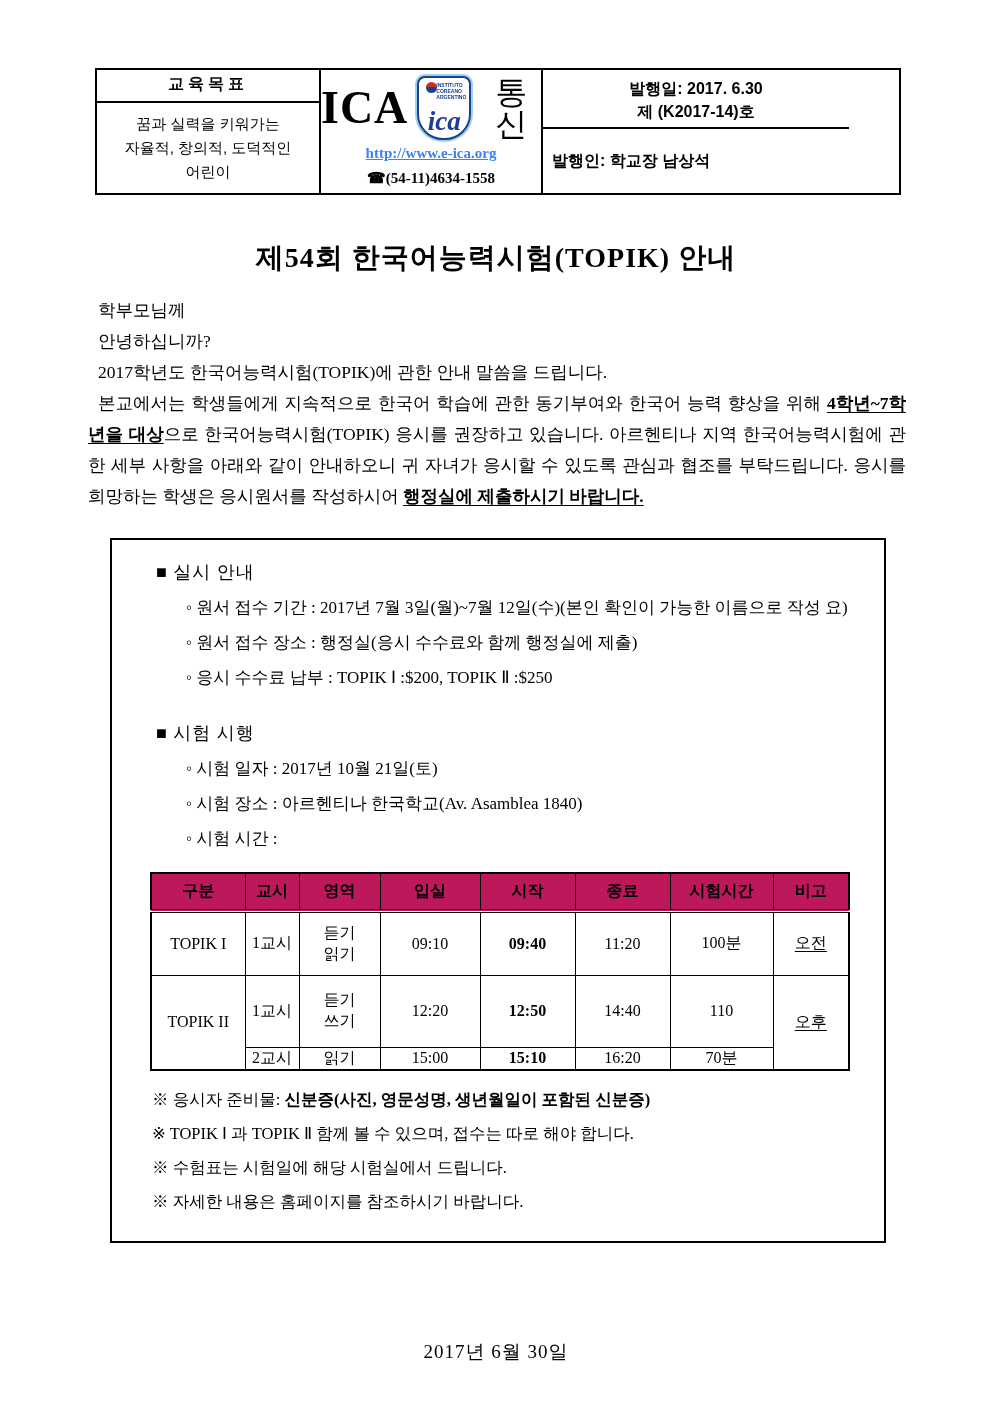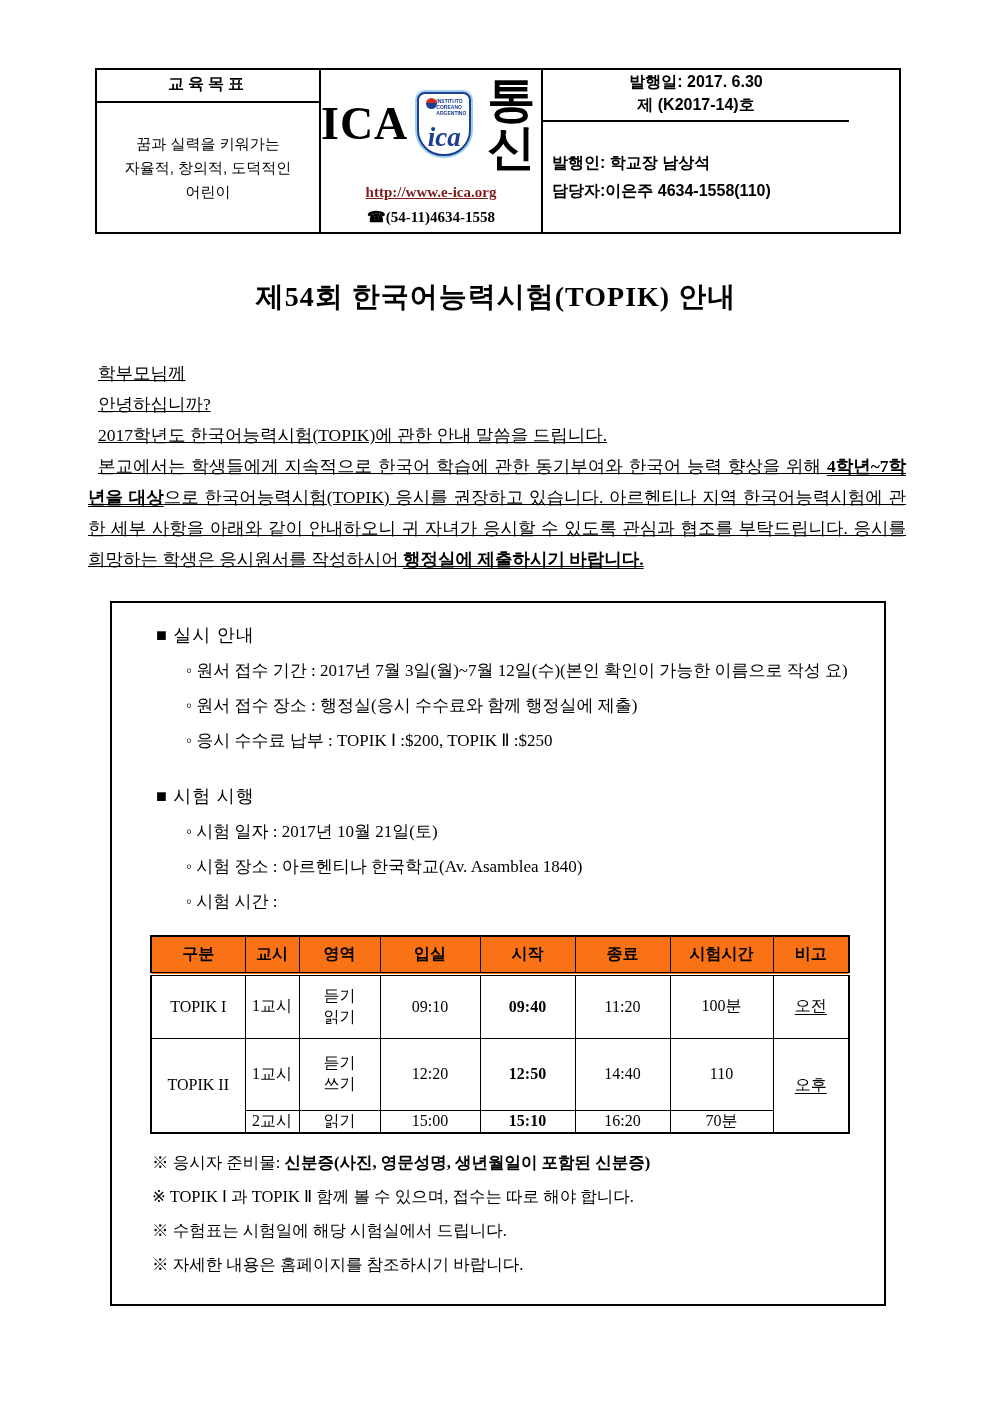--- a/index.html
+++ b/index.html
@@ -37,21 +37,21 @@
   .brand-row {
     display: flex; align-items: center; justify-content: center; gap: 9px;
     margin-top: 2px;
   }
   .brand-ica {
     font-family: "Liberation Serif", serif;
     font-weight: bold; font-size: 46px; letter-spacing: 1px; line-height: 1;
   }
   .brand-tongsin {
     font-family: "Liberation Sans", sans-serif;
-    font-weight: bold; font-size: 48px; line-height: 1; letter-spacing: -1px;
+    font-weight: normal; font-size: 32px; line-height: 1; letter-spacing: -1px;
   }
   .crest {
     position: relative; display: inline-block;
     width: 54px; height: 64px; background: #fff;
     border: 2px solid #1c3f94;
     border-radius: 8px 8px 26px 26px;
     box-shadow: 0 0 0 2px #9fd0ea;
     flex: 0 0 auto;
   }
   .crest-dot {
@@ -66,49 +66,49 @@
     text-align: left;
   }
   .crest-text {
     position: absolute; left: 0; right: 0; bottom: 3px;
     font-family: "Liberation Serif", serif;
     font-style: italic; font-weight: bold; font-size: 27px; line-height: 1;
     color: #1c3f94; text-align: center;
   }
   .mh-url {
     display: inline-block;
-    margin-top: 12px;
-    color: #7f1d1d; font-weight: bold; font-size: 15px;
+    margin-top: 5px;
+    color: #3b82f6; font-weight: bold; font-size: 15px;
     text-decoration: underline;
     font-family: "Liberation Serif", serif;
   }
   .mh-phone { margin-top: 7px; font-weight: bold; font-size: 15px; }
   .mh-right { width: 306px; display: flex; flex-direction: column; }
   .mh-right-top {
     border-bottom: 2px solid #000;
     text-align: center; font-weight: bold; font-size: 16px; line-height: 23px;
-    padding: 0 0 4px;
+    padding: 7px 0 4px;
   }
   .mh-right-bottom {
     flex: 1; display: flex; flex-direction: column; justify-content: center;
     font-weight: bold; font-size: 16px; line-height: 28px;
     padding-left: 9px;
   }
 
   
   .doc-title {
     margin-top: 44px;
     text-align: center;
     font-weight: bold; font-size: 28px; letter-spacing: 1px;
   }
 
   
   .body-text {
-    margin: 42px 86px 0 88px;
-    font-size: 17.5px; line-height: 31px; text-decoration: underline;
+    margin: 18px 86px 0 88px;
+    font-size: 17.5px; line-height: 31px;
   }
   .body-text p { padding-left: 10px; }
   .body-text .justified {
     text-align: justify; padding-left: 0; text-indent: 10px;
   }
   .bu { font-weight: bold; text-decoration: underline; text-underline-offset: 3px; }
   .b  { font-weight: bold; }
 
   
   .info-box {
@@ -131,21 +131,21 @@
     border: 2px solid #000;
     table-layout: fixed;
     width: 698px;
   }
   table.sched th, table.sched td {
     border: 1px solid #000;
     text-align: center; vertical-align: middle;
     font-size: 16px;
   }
   table.sched th {
-    background: #f97316;
+    background: #be185d;
     font-family: "Liberation Sans", sans-serif;
     font-weight: bold;
     height: 38px;
     border-bottom: 4px double #000;
   }
   table.sched td { font-family: "Liberation Serif", serif; }
   tr.r1 td { height: 64px; }
   tr.r2 td { height: 72px; }
   tr.r3 td { height: 20px; }
   td.u { text-decoration: underline; text-underline-offset: 3px; }
@@ -191,21 +191,20 @@
     <div class="mh-phone">☎(54-11)4634-1558</div>
   </div>
 
   <div class="mh-cell mh-right gothic">
     <div class="mh-right-top">
       <div>발행일: 2017. 6.30</div>
       <div>제 (K2017-14)호</div>
     </div>
     <div class="mh-right-bottom">
       <div>발행인: 학교장 남상석</div>
-      <div>담당자:이은주 4634-1558(110)</div>
     </div>
   </div>
 </div>
 
 <h1 class="doc-title">제54회 한국어능력시험(TOPIK) 안내</h1>
 
 <div class="body-text">
   <p>학부모님께</p>
   <p>안녕하십니까?</p>
   <p>2017학년도 한국어능력시험(TOPIK)에 관한 안내 말씀을 드립니다.</p>

